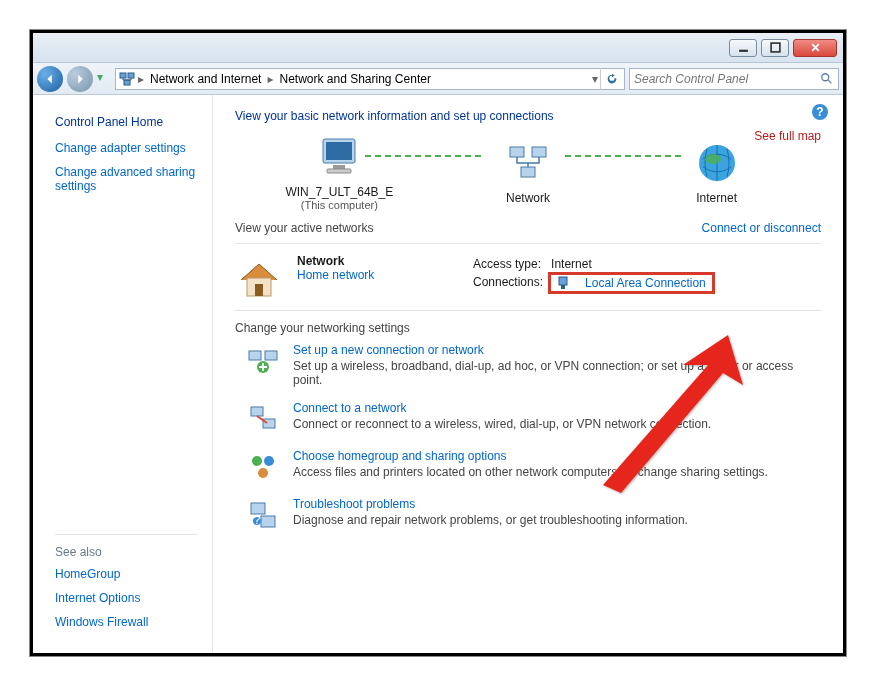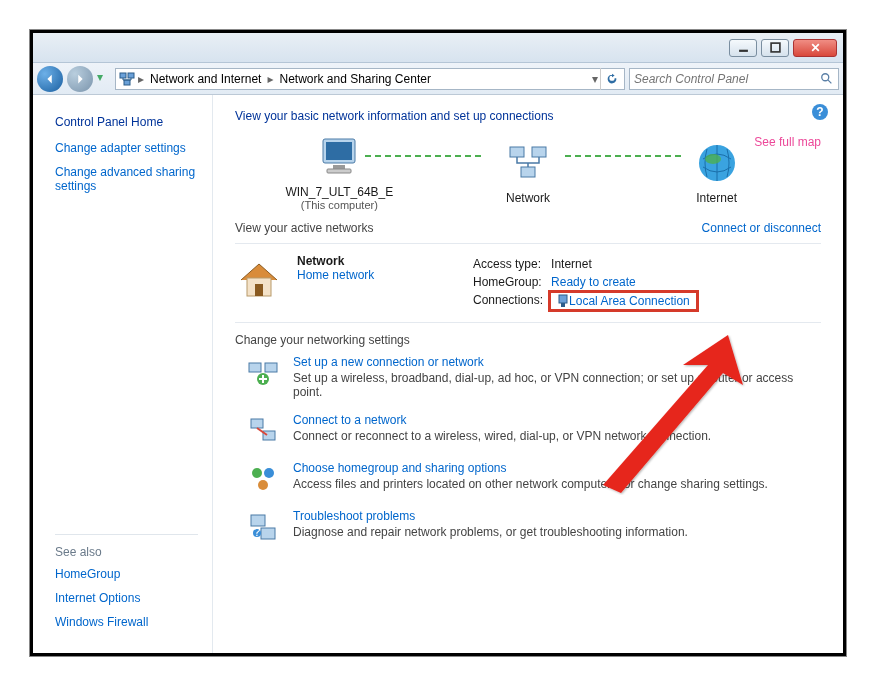--- a/index.html
+++ b/index.html
@@ -32,32 +32,32 @@
   .main{flex:1;padding:14px 22px 14px 22px;color:#1a1a1a;position:relative;overflow:hidden}
   .help{position:absolute;top:8px;right:14px;width:18px;height:18px;cursor:pointer}
   .h1{color:#003399;font-size:12px;margin-bottom:10px}
   .maprow{display:flex;align-items:center;justify-content:space-around;position:relative;margin-bottom:6px;padding:0 10px}
   .mapitem{display:flex;flex-direction:column;align-items:center;text-align:center;width:140px}
   .mapicon{width:48px;height:48px;margin-bottom:4px}
   .mapline{position:absolute;top:22px;height:2px;background:repeating-linear-gradient(90deg,#4caf50 0 6px,transparent 6px 10px);z-index:0}
   .l1{left:130px;width:120px}
   .l2{left:330px;width:120px}
   .sub{color:#555;font-size:11px}
-  .fullmap{position:absolute;top:40px;right:22px;color:#ec4899;cursor:pointer}
+  .fullmap{position:absolute;top:34px;right:22px;color:#b91c1c;cursor:pointer}
   .sec{color:#444;margin:10px 0 8px}
   .rightlink{float:right;color:#0066cc;cursor:pointer}
   .netrow{display:flex;gap:14px;align-items:flex-start;margin-bottom:4px}
   .houseicon{width:48px;height:48px;flex-shrink:0}
   .netinfo{flex:0 0 150px}
   .netname{font-weight:bold}
   .netcat{color:#0066cc;cursor:pointer}
   .kv{flex:1;margin-left:10px}
   .kv table td{padding:1px 6px 1px 0;vertical-align:top}
   .kv a{color:#0066cc;cursor:pointer;text-decoration:none}
-  .lac{display:inline-flex;align-items:flex-start;gap:0;padding:1px 6px}
+  .lac{display:inline-flex;align-items:flex-start;gap:16px;padding:1px 6px}
   .hl{outline:3px solid #d53a2a}
   hr.div{border:none;border-top:1px solid #e4e9ef;margin:8px 0 10px}
   .task{display:flex;gap:14px;margin-bottom:14px}
   .taskicon{width:32px;height:32px;flex-shrink:0;margin-left:12px;margin-top:2px}
   .tasktitle{color:#0066cc;cursor:pointer;margin-bottom:2px}
   .taskdesc{color:#444}
   .arrow{position:absolute;top:240px;left:370px;pointer-events:none}
 </style>
 </head>
 <body>
@@ -193,24 +193,20 @@
           <div class="netcat">Home network</div>
         </div>
         <div class="kv">
             <table>
           <tbody>
                 <tr>
                   <td>Access type:</td>
                   <td>Internet</td>
                 </tr>
           <tr>
-                  <td>HomeGroup:</td>
-                  <td><a>Ready to create</a></td>
-                </tr>
-          <tr>
                   <td>Connections:</td>
               <td><span class="lac hl">
                 <svg width="12" height="14" viewBox="0 0 12 14">
                         <rect x="2" y="1" width="8" height="8" fill="#6aa0d8" stroke="#2b5c8a"></rect>
                         <rect x="4" y="9" width="4" height="4" fill="#2b5c8a"></rect>
                       </svg>
                 <a>Local Area Connection</a>
                     </span></td>
                 </tr>
         </tbody>

